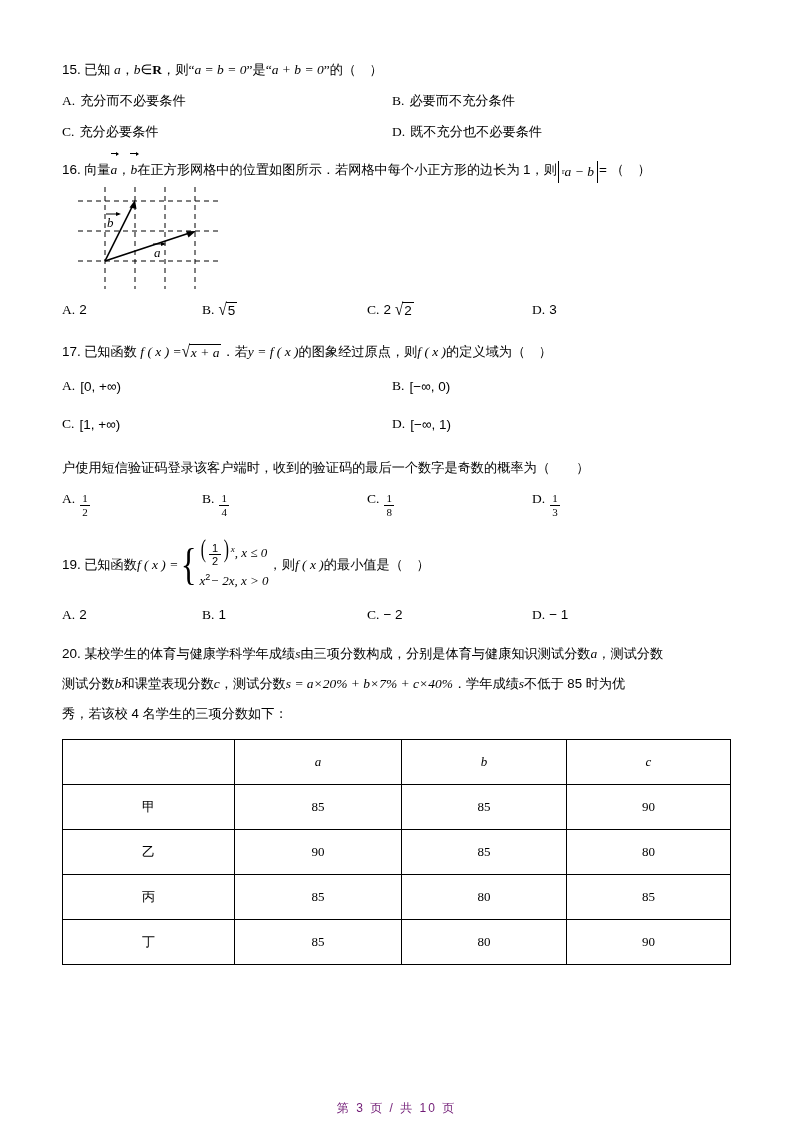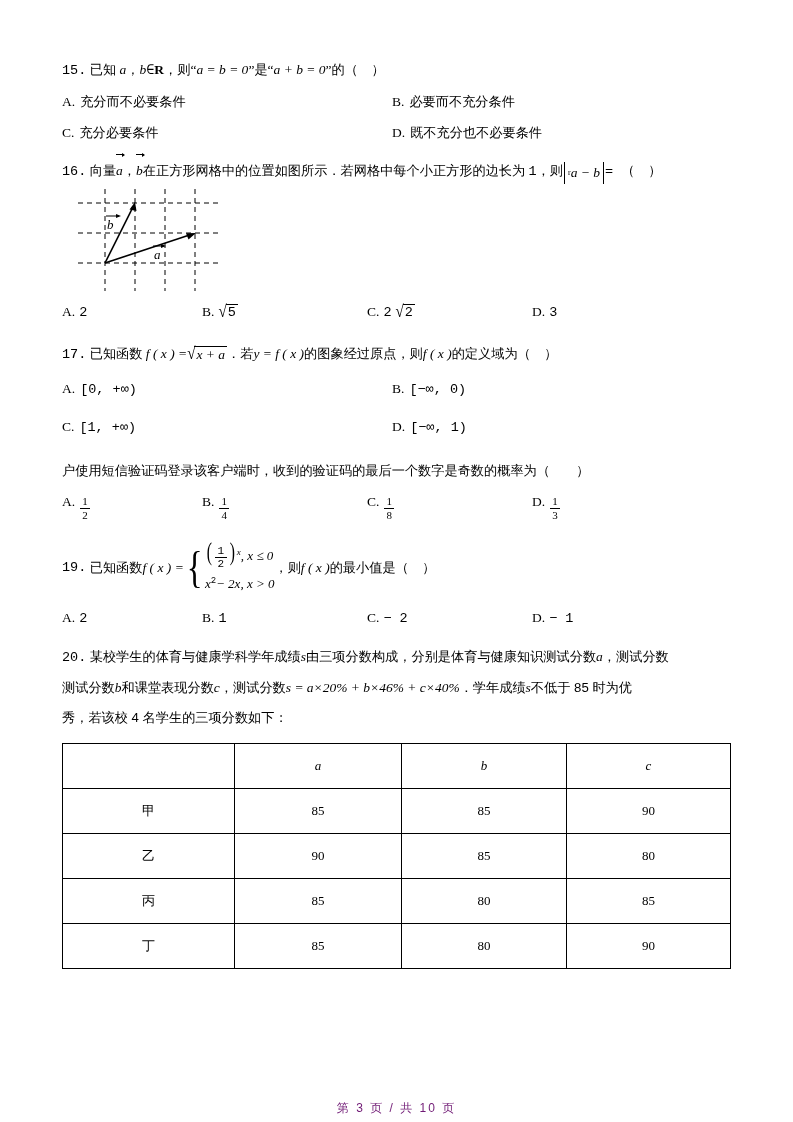--- a/index.html
+++ b/index.html
@@ -26,21 +26,21 @@
 
   
   .qblock { margin-bottom: 0; }
   .qline {
     font-size: 13.5px;
     line-height: 30px;
     white-space: nowrap;
   }
   .cn { font-family: "Liberation Sans", "DejaVu Sans", sans-serif; font-size: 13.2px; }
   .mi { font-family: "Liberation Serif", "DejaVu Serif", serif; font-style: italic; }
-  .mn { font-family: Liberation Mono, monospace; font-style: normal; }
+  .mn { font-family: Liberation Sans, sans-serif; font-style: normal; }
   .bold-r { font-weight: bold; font-family: "Liberation Serif", serif; font-style: normal;}
 
   
   .opts {
     display: block;
     margin: 0;
   }
   .optrow {
     display: flex;
     align-items: center;
@@ -450,21 +450,21 @@
   </div>
 
   <div class="spacer6"></div>
 
   <div class="qblock">
     <div class="qline">
       <span class="mn">20.</span>
       <span class="cn">某校学生的体育与健康学科学年成绩</span><span class="mi">s</span><span class="cn">由三项分数构成，分别是体育与健康知识测试分数</span><span class="mi">a</span><span class="cn">，测试分数</span>
     </div>
     <div class="qline">
-      <span class="cn">测试分数</span><span class="mi">b</span><span class="cn">和课堂表现分数</span><span class="mi">c</span><span class="cn">，测试分数</span><span class="mi">s = a×20% + b×46% + c×40%</span><span class="cn">．学年成绩</span><span class="mi">s</span><span class="cn">不低于 85 时为优</span>
+      <span class="cn">测试分数</span><span class="mi">b</span><span class="cn">和课堂表现分数</span><span class="mi">c</span><span class="cn">，测试分数</span><span class="mi">s = a×20% + b×7% + c×40%</span><span class="cn">．学年成绩</span><span class="mi">s</span><span class="cn">不低于 85 时为优</span>
     </div>
     <div class="qline">
       <span class="cn">秀，若该校 4 名学生的三项分数如下：</span>
     </div>
 
     <table class="scores">
       <colgroup>
           <col class="c0">
           <col class="c1">
           <col class="c2">

